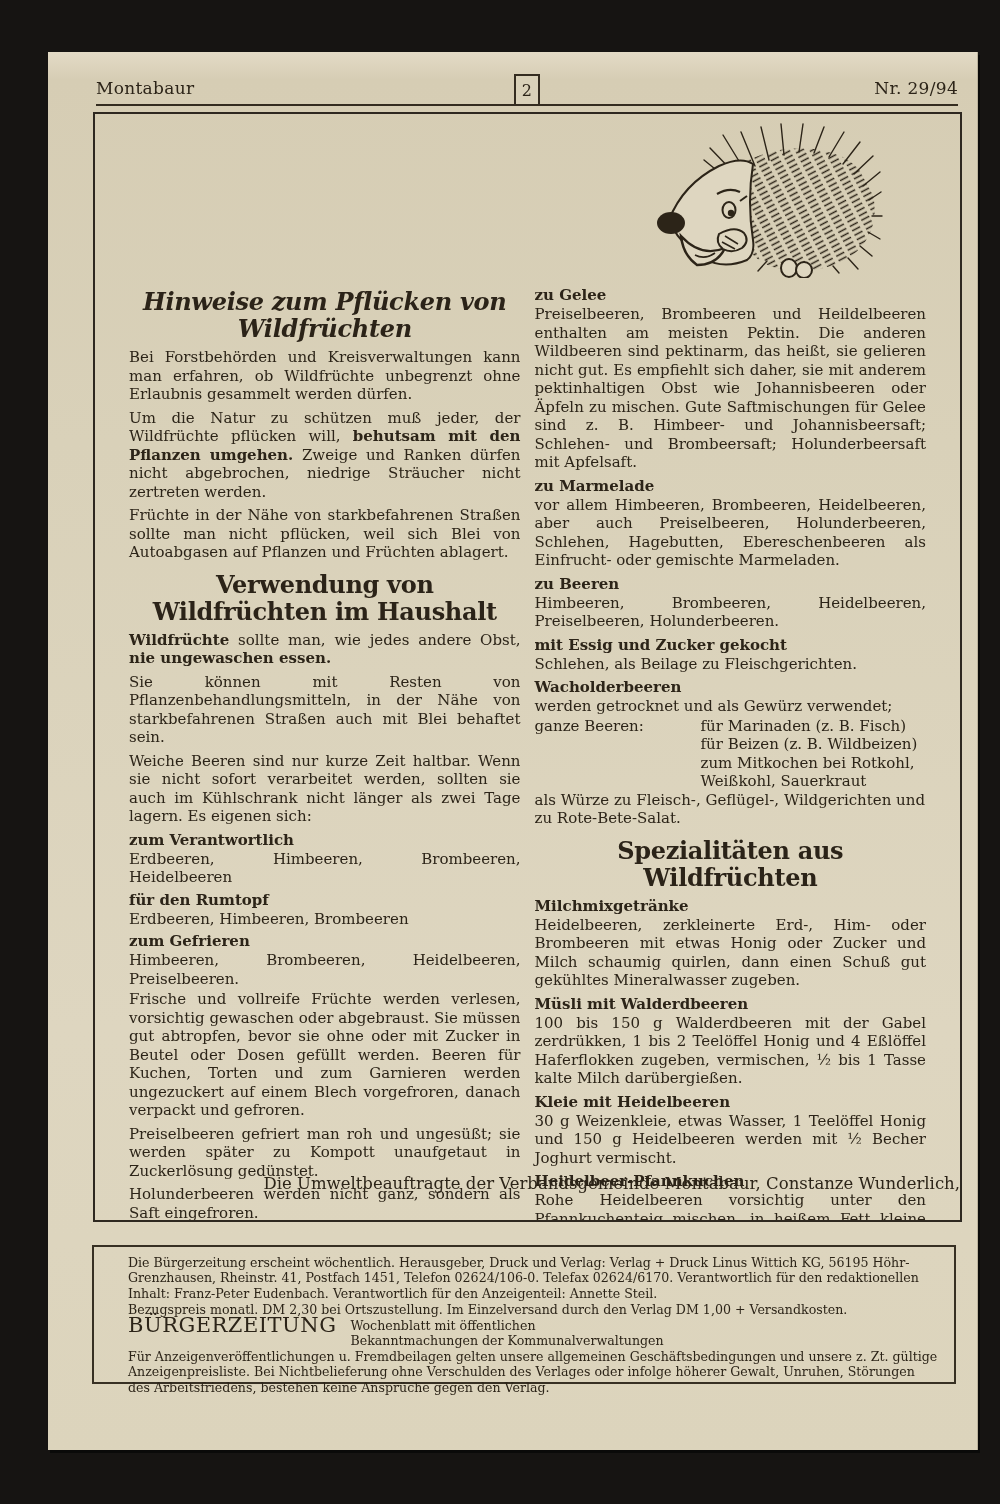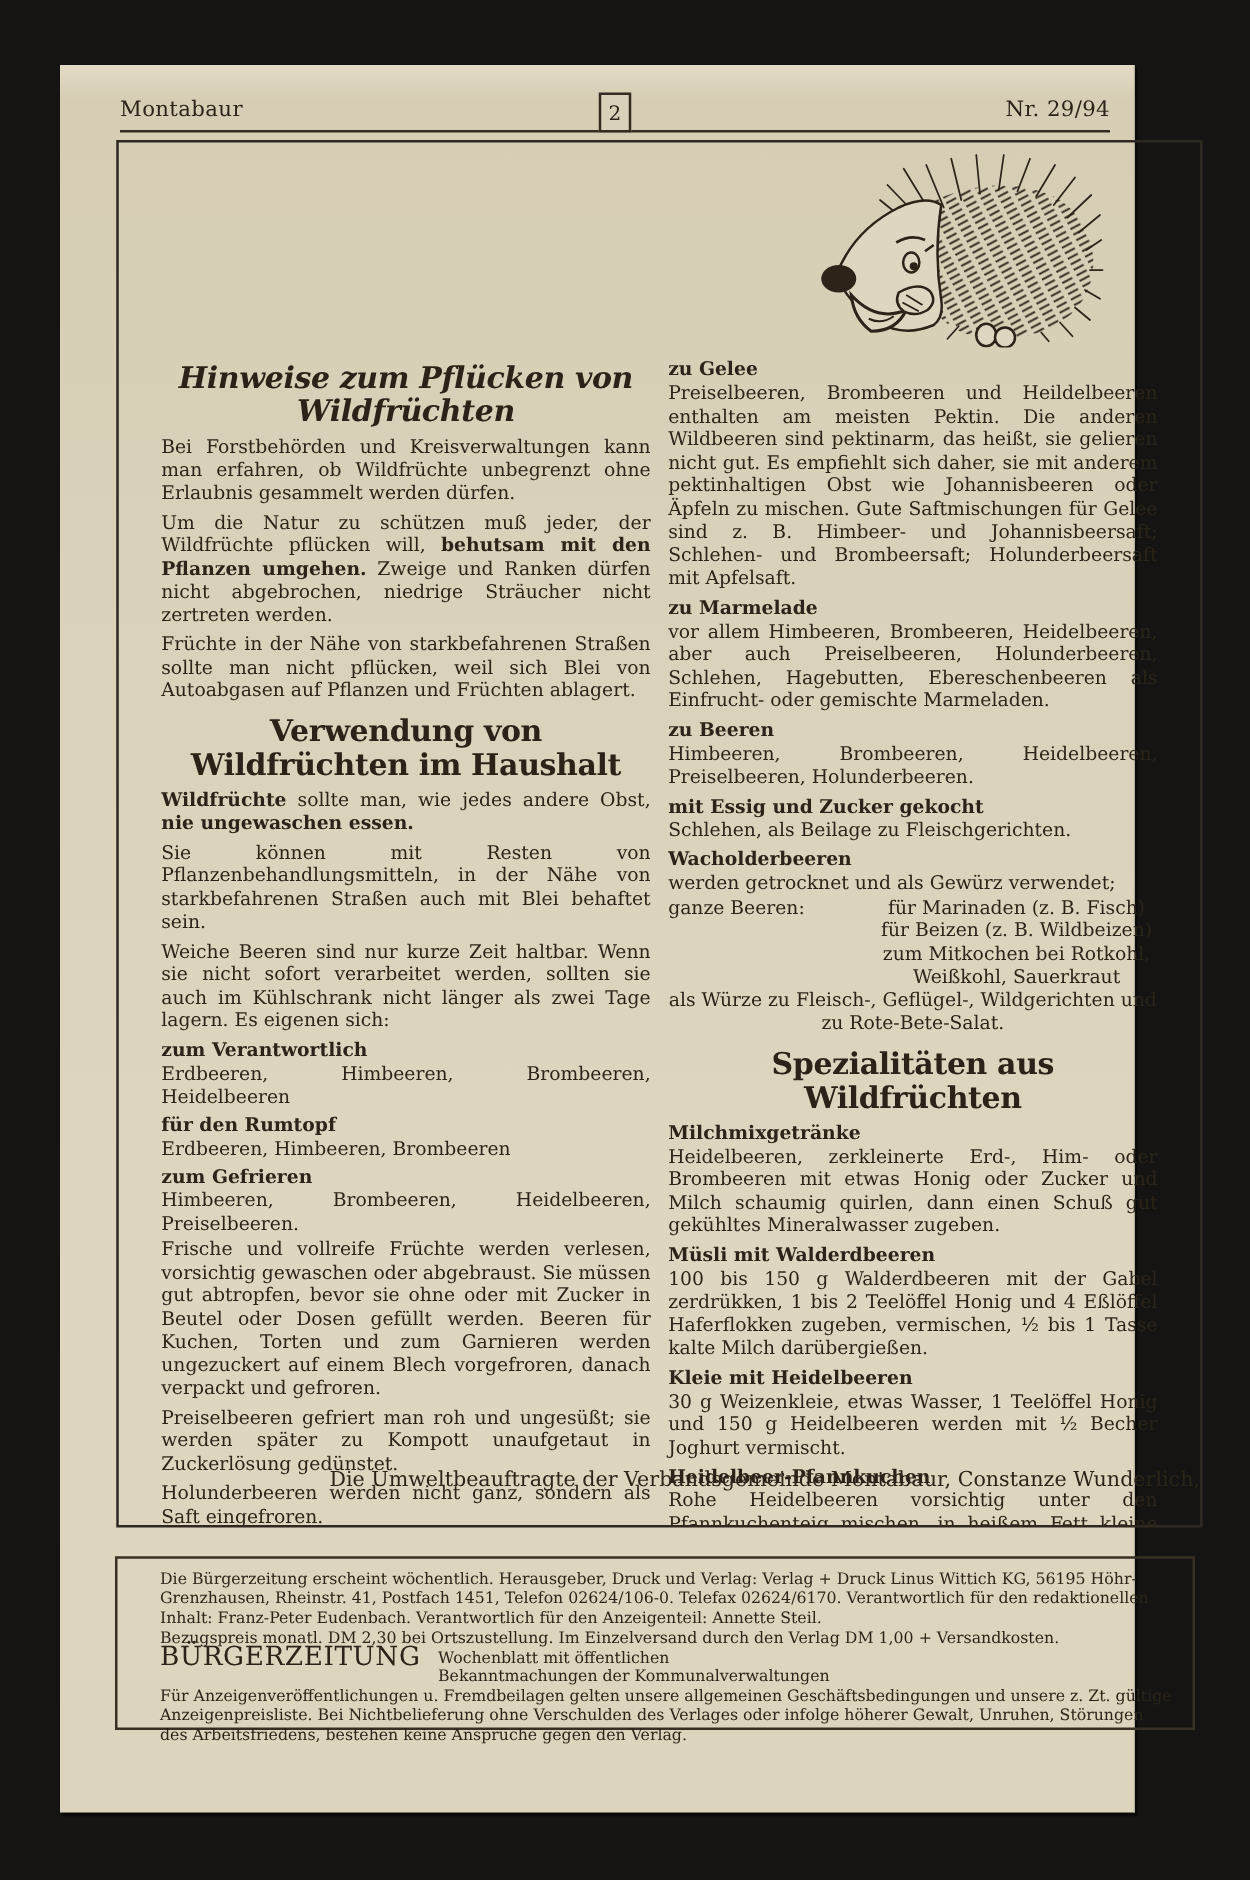--- a/index.html
+++ b/index.html
@@ -5,21 +5,21 @@
   html,body{margin:0;padding:0;}
   body{
     width:1000px;height:1504px;
     background:#161412;
     position:relative;
     overflow:hidden;
     font-family:"DejaVu Serif","Liberation Serif",serif;
     color:#2c2418;
   }
   .paper{
-    position:absolute;left:48px;top:52px;width:860px;height:1398px;
+    position:absolute;left:48px;top:52px;width:930px;height:1398px;
     background:linear-gradient(180deg,#e3dbc6 0%,#d6cdb4 2%,#d9d1b9 28%,#ded6c0 70%,#dcd4bc 100%);
     box-shadow:2px 3px 0 #0a0a09, -1px 0 0 #b9b09a inset;
   }
   
   .pageheader{
     position:absolute;left:48px;right:20px;top:24px;height:28px;
     border-bottom:2px solid #342c20;
     font-size:17px;letter-spacing:.3px;
   }
   .ph-left{position:absolute;left:0;bottom:6px;}
@@ -65,21 +65,21 @@
   }
   h2.first{margin-top:2px;font-style:italic;}
   .subhead{
     font-weight:bold;font-size:15px;line-height:19px;margin-top:4px;
   }
   .entry{margin-bottom:2px;}
   b{font-weight:bold;}
   
   .wrow{display:flex;font-size:15px;line-height:18.5px;gap:24px;}
   .wlabel{width:142px;flex:none;}
-  .wlines{flex:1;text-align:center;}
+  .wlines{flex:1;}
   
   .contact{
     position:absolute;left:0;right:0;bottom:26px;
     text-align:right;font-size:16.5px;line-height:21px;
   }
   
   .imprintbox{
     position:absolute;left:44px;top:1193px;width:864px;height:139px;
     border:2px solid #373023;
     box-sizing:border-box;

